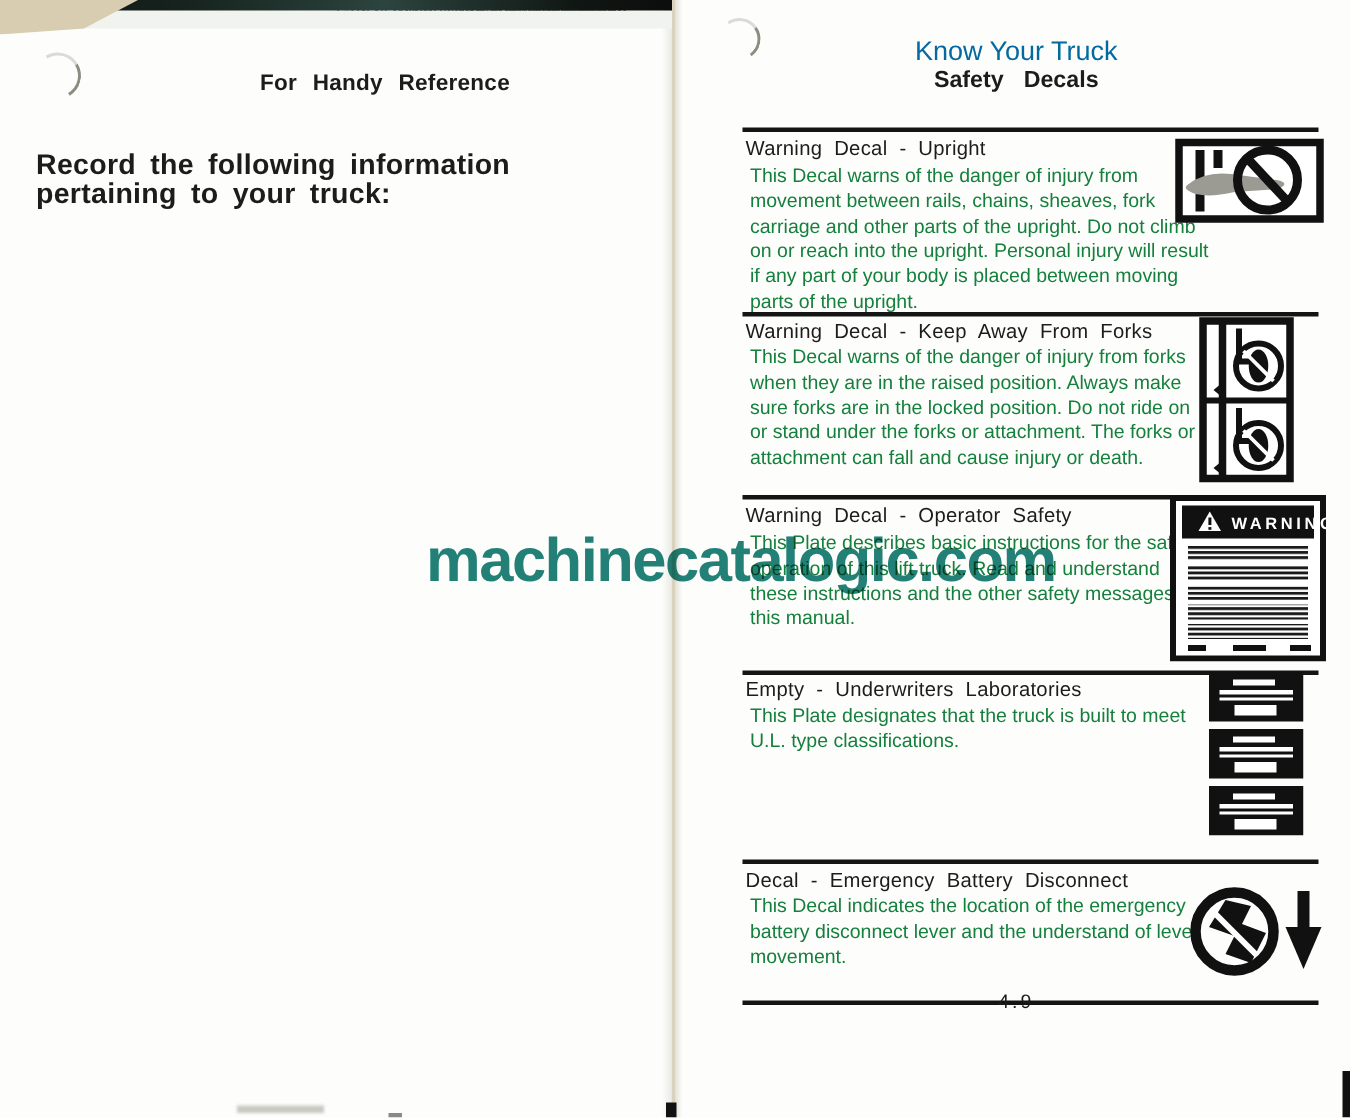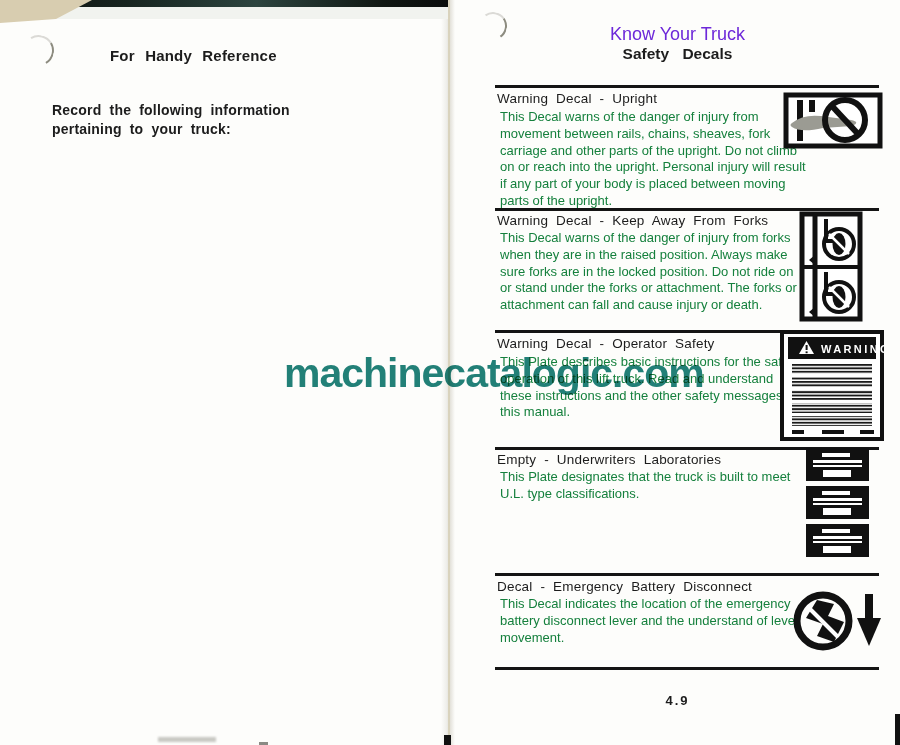--- a/index.html
+++ b/index.html
@@ -26,55 +26,55 @@
     border:2px solid transparent;border-right-color:#8d8c80;border-top-color:rgba(141,140,128,.30);}
   .hole.left{left:23px;top:35px;transform:rotate(14deg);}
   .hole.right{left:479px;top:12px;transform:rotate(10deg);width:24px;height:24px;}
 
   
   .watermark{position:absolute;left:251px;top:350px;z-index:40;
     font-size:41px;font-weight:bold;letter-spacing:-1px;color:#0f766e;
     mix-blend-mode:multiply;opacity:.92;white-space:nowrap;margin-left:33px;}
 
   
-  .lp-heading{position:absolute;left:110px;top:47px;width:230px;text-align:left;
+  .lp-heading{position:absolute;left:110px;top:47px;width:230px;text-align:right;
     font-size:15px;font-weight:bold;word-spacing:6px;letter-spacing:.2px;}
-  .lp-intro{position:absolute;left:52px;top:101px;font-size:14px;font-weight:bold;
+  .lp-intro{position:absolute;left:24px;top:101px;font-size:19px;font-weight:bold;
     word-spacing:4px;line-height:19px;letter-spacing:.2px;}
   .form-row{position:absolute;right:480px;display:flex;align-items:flex-end;white-space:nowrap;}
   .form-row .fl-label{font-size:12px;color:#202020;padding-right:2px;line-height:15px;}
   .form-row .fl-line{border-bottom:2px solid #161616;height:2px;margin-bottom:1px;}
   .form-row:nth-of-type(1){top:152px}.form-row:nth-of-type(1) .fl-line{width:213px}
   .form-row:nth-of-type(2){top:190px}.form-row:nth-of-type(2) .fl-line{width:213px}
   .form-row:nth-of-type(3){top:228px}.form-row:nth-of-type(3) .fl-line{width:220px}
   .form-row:nth-of-type(4){top:265px}.form-row:nth-of-type(4) .fl-line{width:196px}
   .form-row:nth-of-type(5){top:303px}.form-row:nth-of-type(5) .fl-line{width:194px}
   .form-row:nth-of-type(6){top:340px}.form-row:nth-of-type(6) .fl-line{width:179px}
   .form-row:nth-of-type(7){top:378px}.form-row:nth-of-type(7) .fl-line{width:194px}
 
   
   .rp-title1{position:absolute;left:455px;top:24px;width:445px;text-align:center;
-    font-size:18px;color:#6d28d9;}
+    font-size:18px;color:#0369a1;}
   .rp-title2{position:absolute;left:455px;top:45px;width:445px;text-align:center;
     font-size:15.5px;font-weight:bold;word-spacing:9px;}
   .rule{position:absolute;left:495px;width:384px;height:3px;background:#141414;}
   .r1{top:85px}.r2{top:208px}.r3{top:330px}.r4{top:447px}.r5{top:573px}.r6{top:667px}
   .sec-title{position:absolute;left:497px;font-size:13.5px;font-weight:normal;
     word-spacing:4px;letter-spacing:.2px;white-space:nowrap;}
   .t1{top:91px}.t2{top:213px}.t3{top:336px}.t4{top:452px}.t5{top:579px}
   .sec-body{position:absolute;left:500px;width:307px;font-size:13px;line-height:16.8px;color:#15803d;}
   .b1{top:109px}.b2{top:230px}.b3{top:354px}.b4{top:469px}.b5{top:596px}
   .icon{position:absolute;line-height:0;}
   .i1{left:783px;top:92px;}
   .i2{left:799px;top:211px;}
   .i3{left:780px;top:330px;}
   .i4{left:806px;top:448px;}
   .i5{left:793px;top:588px;}
-  .page-num{position:absolute;left:455px;top:693px;width:445px;text-align:center;
-    font-size:13px;font-weight:bold;letter-spacing:2px;}
+  .page-num{position:absolute;left:455px;top:660px;width:445px;text-align:center;
+    font-size:13px;font-weight:normal;letter-spacing:2px;}
 </style>
 </head>
 <body>
 
 <div class="top-strip"></div>
 <div class="top-band"></div>
 <div class="corner-wedge"></div>
 <div class="gutter-shadow"></div>
 <div class="gutter-line"></div>
 <div class="mark-smudge"></div>

